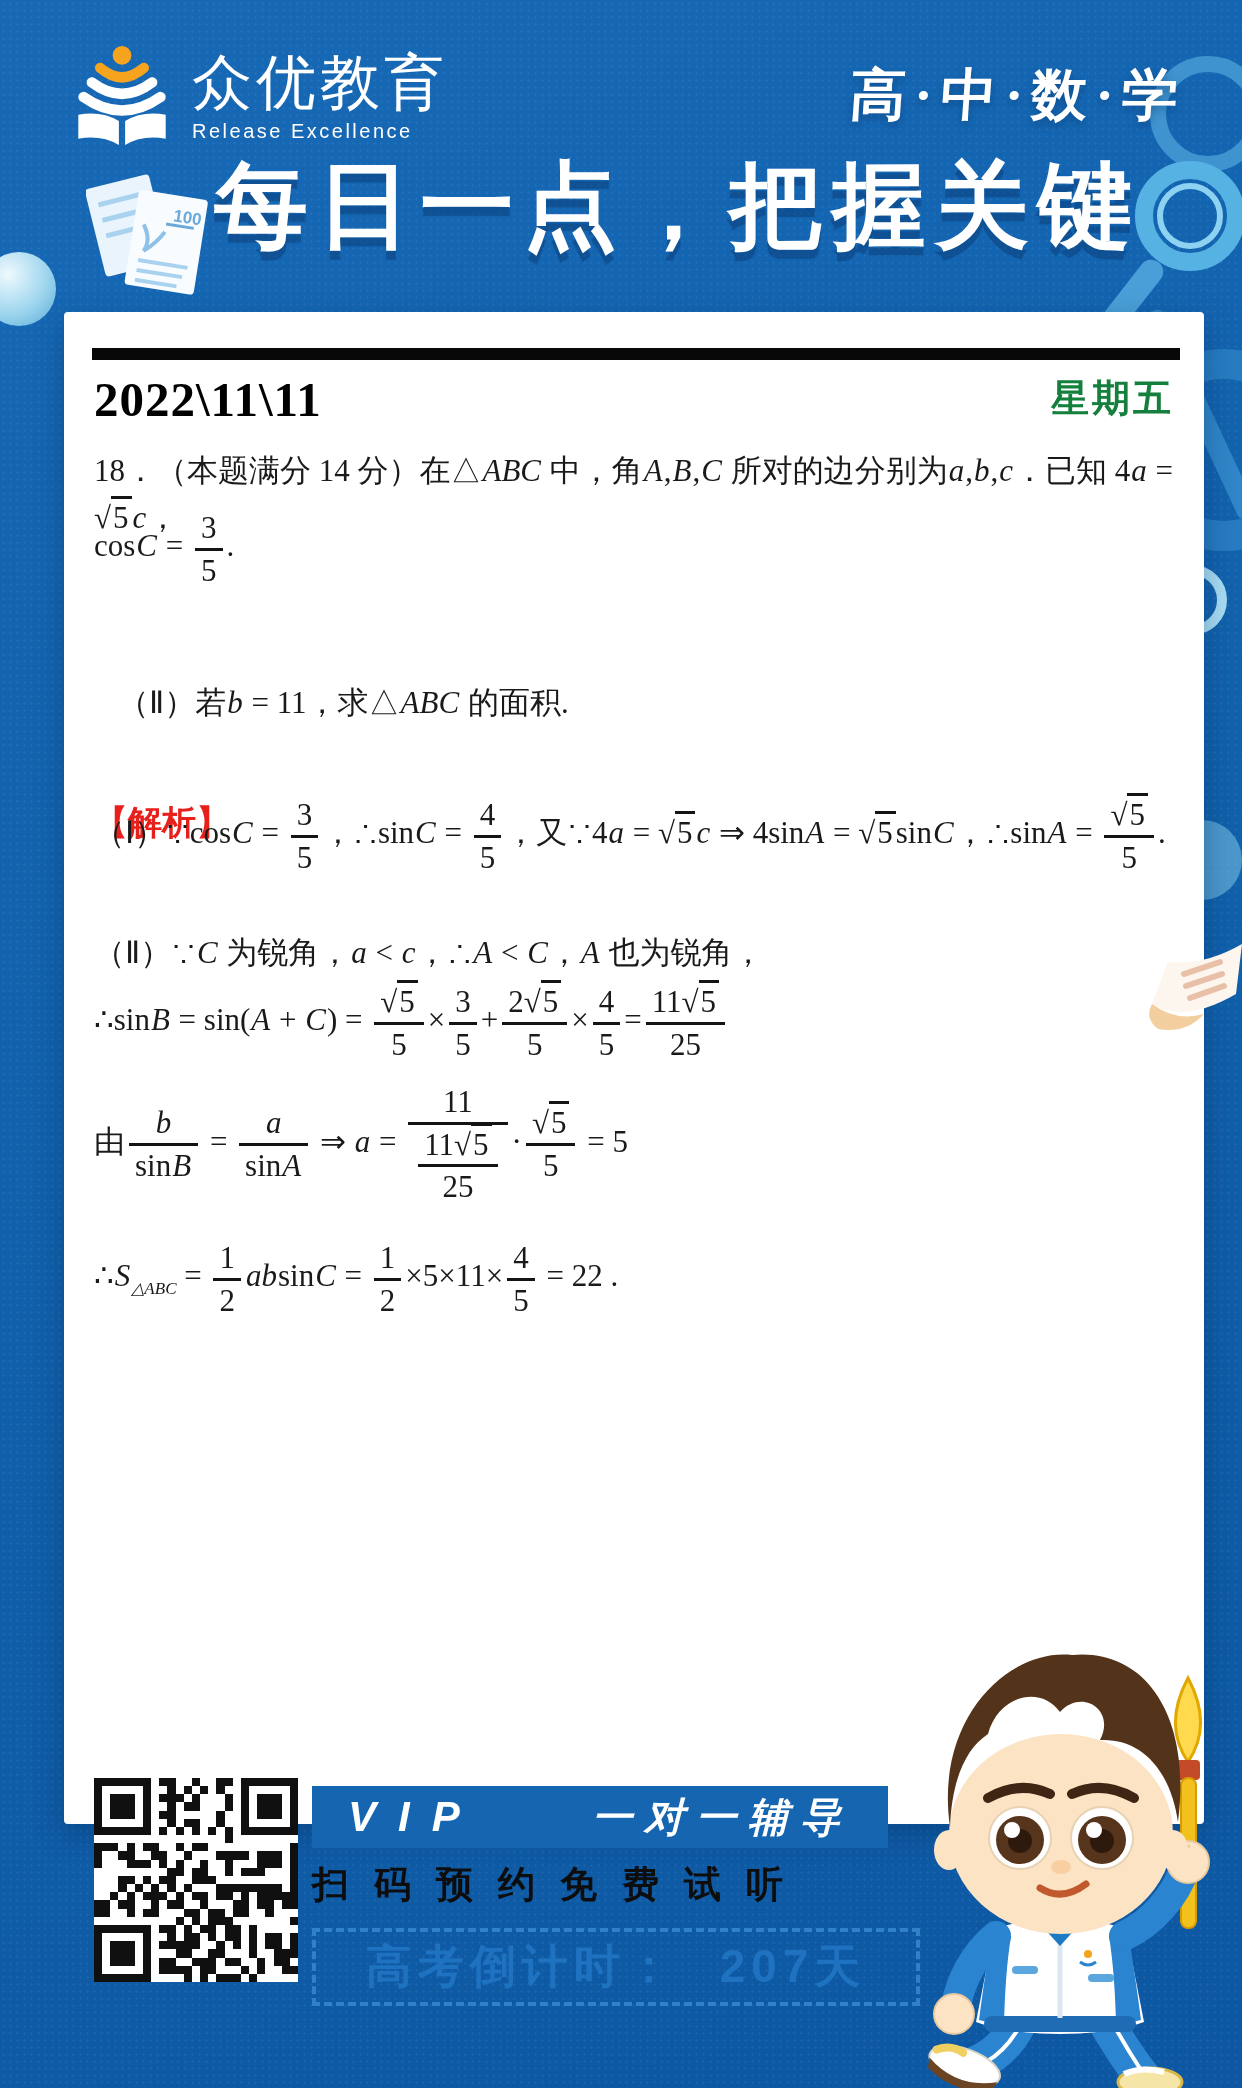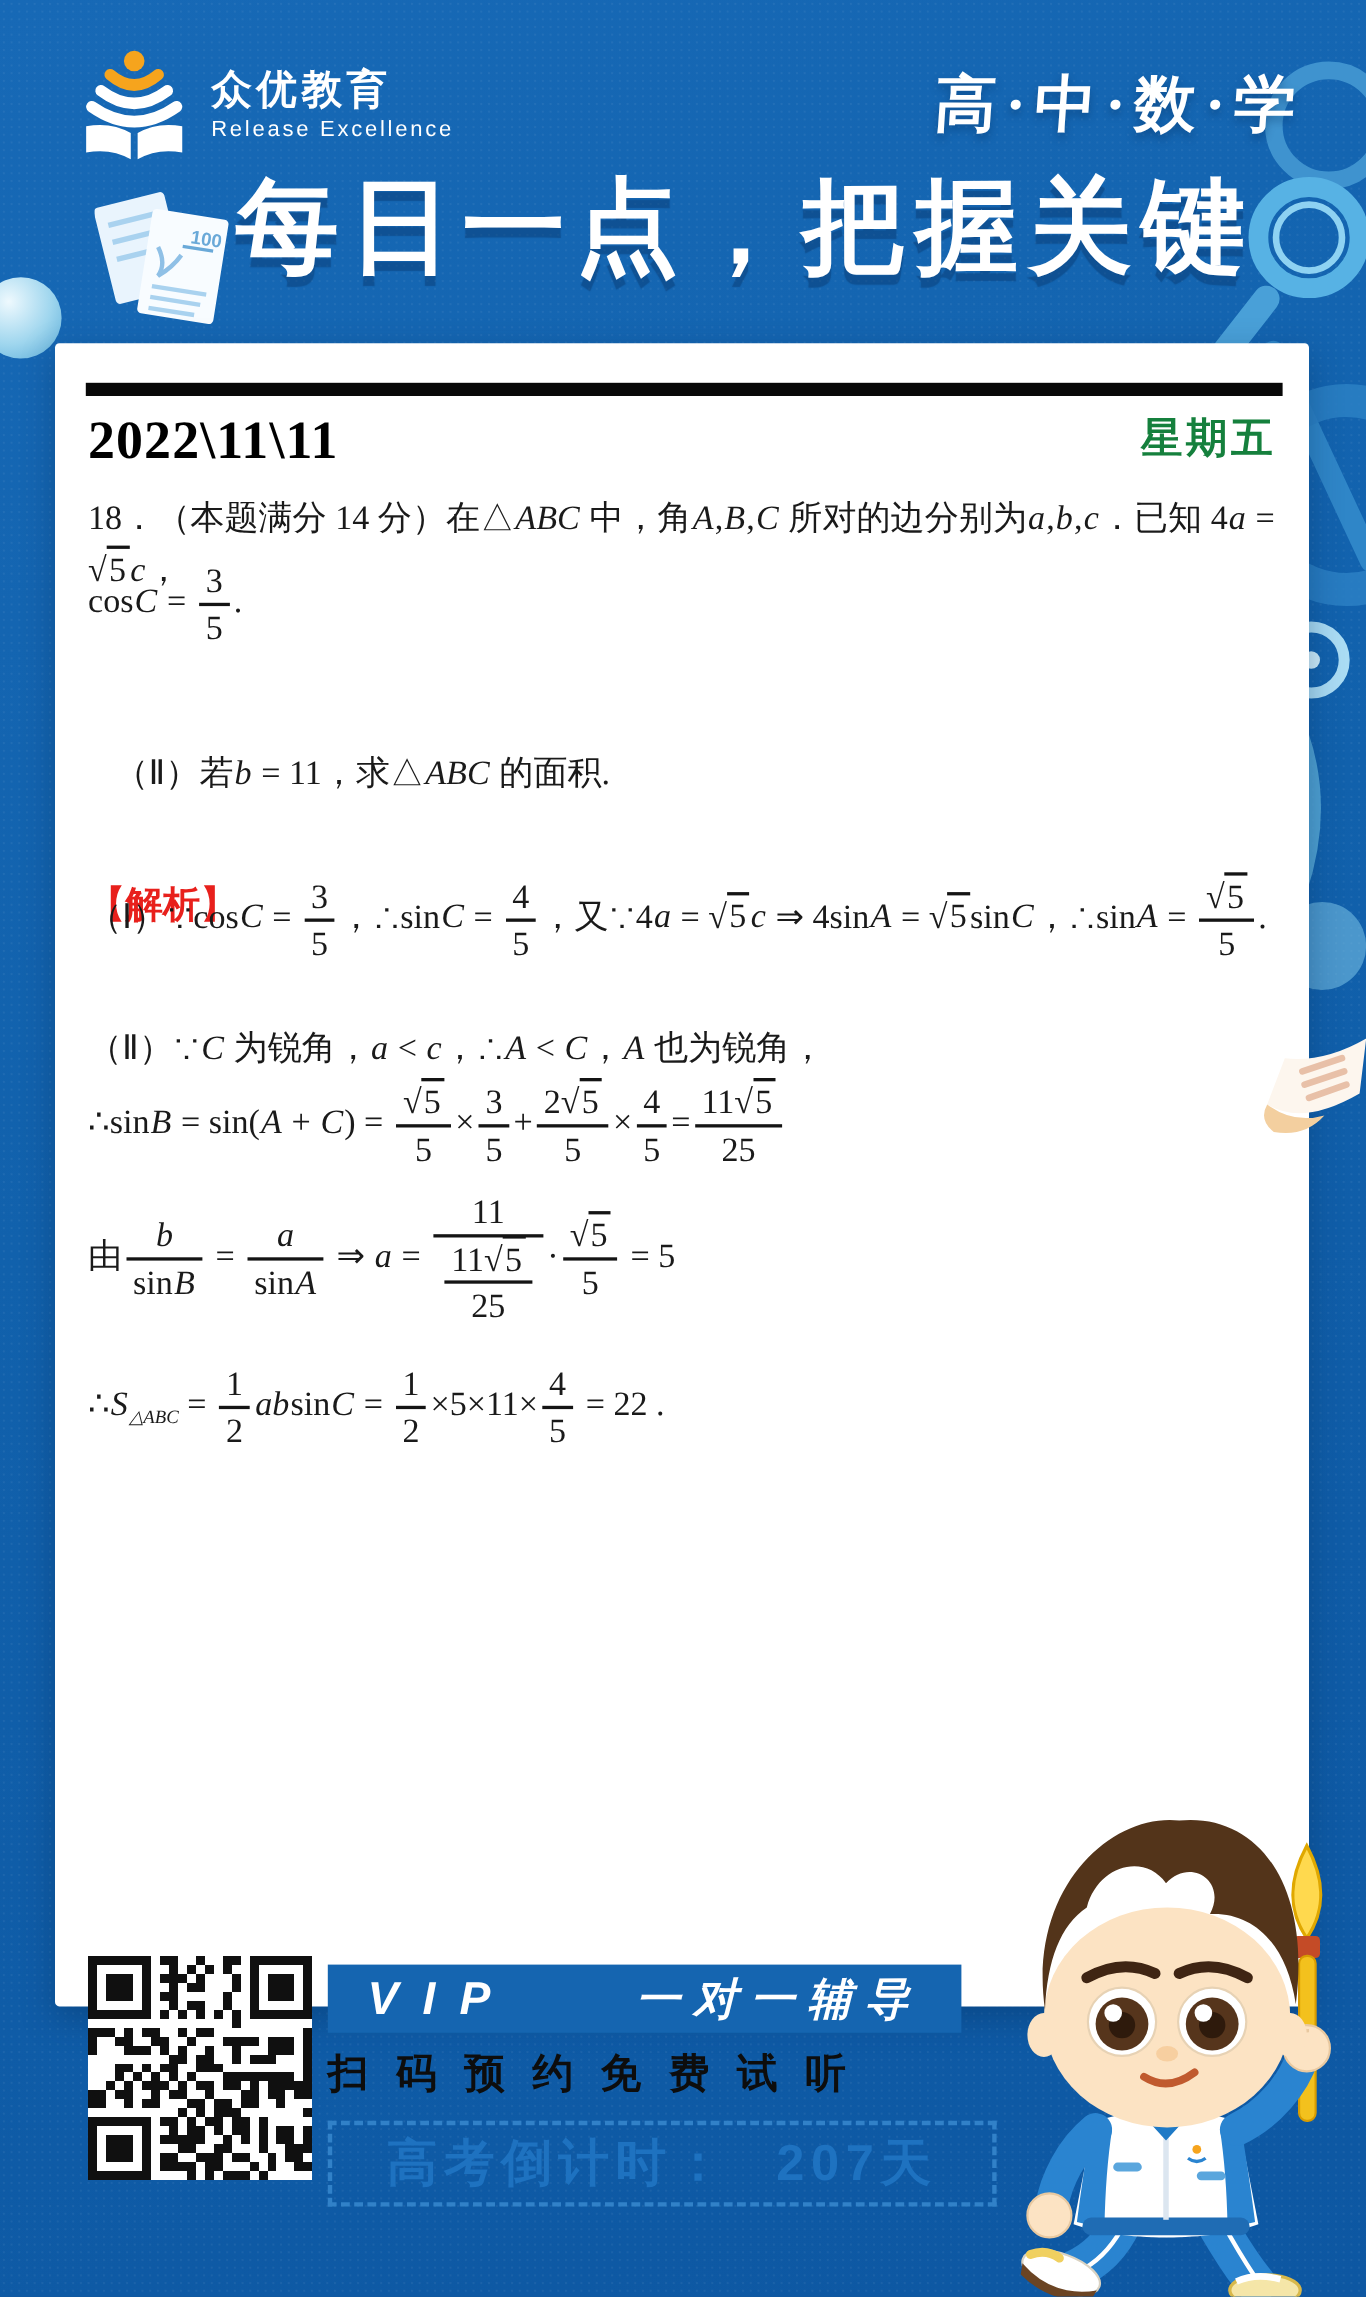--- a/index.html
+++ b/index.html
@@ -18,33 +18,33 @@
     background:radial-gradient(circle at 35% 30%, #eef9fe, #9fd6ee 55%, #58acd9); z-index:2; }
   .decor-right { position:absolute; right:0; top:120px; z-index:2; }
   .decor-topright { position:absolute; right:-26px; top:50px; z-index:2; }
   .curl { position:absolute; left:1124px; top:936px; z-index:6; }
 
   
   .header { position:absolute; left:70px; top:44px; right:56px; display:flex;
     justify-content:space-between; align-items:flex-start; z-index:3; }
   .brand { display:flex; align-items:center; gap:18px; }
   .brand-icon { width:104px; height:104px; }
-  .brand-name { color:#fff; font-size:37px; font-weight:bold; letter-spacing:4px; line-height:1.1; }
+  .brand-name { color:#fff; font-size:60px; font-weight:normal; letter-spacing:4px; line-height:1.1; }
   .brand-tagline { color:#fff; font-size:20px; letter-spacing:2.5px; margin-top:4px; }
   .subject { color:#fff; font-family:"Liberation Serif", serif; font-weight:900; font-size:56px;
     letter-spacing:8px; transform:skewX(-4deg); margin-top:14px;
     text-shadow:0 4px 8px rgba(6,48,96,.4); }
 
   .title-row { position:absolute; left:86px; top:152px; z-index:3; display:flex; align-items:flex-start; }
   .papers-icon { width:128px; height:150px; margin-top:10px; }
   .main-title { color:#fff; font-size:94px; font-weight:900; letter-spacing:9px; line-height:1.15;
     text-shadow:0 9px 1px rgba(7,52,104,.42); white-space:nowrap; }
 
   
-  .card { position:absolute; left:50px; top:312px; width:1140px; height:1512px; background:#ffffff;
+  .card { position:absolute; left:64px; top:312px; width:1140px; height:1512px; background:#ffffff;
     border-radius:4px; box-shadow:0 10px 30px rgba(3,40,80,.35); z-index:5; }
   .date-rule { position:absolute; left:28px; top:36px; width:1088px; height:12px; background:#080808; }
   .date-row { position:absolute; left:30px; right:30px; top:50px; height:66px;
     display:flex; justify-content:space-between; align-items:flex-end; }
   .date { font-family:"Liberation Serif", serif; font-weight:bold; font-size:49px; color:#000; letter-spacing:1px; }
   .weekday { font-family:"Liberation Serif", serif; font-weight:bold; font-size:38px; color:#15803d;
     letter-spacing:3px; padding-bottom:4px; }
 
   .math-line { position:absolute; left:30px; right:26px; color:#1a1a1a;
     font-family:"Liberation Serif", serif; font-size:31px; line-height:1.5; }

